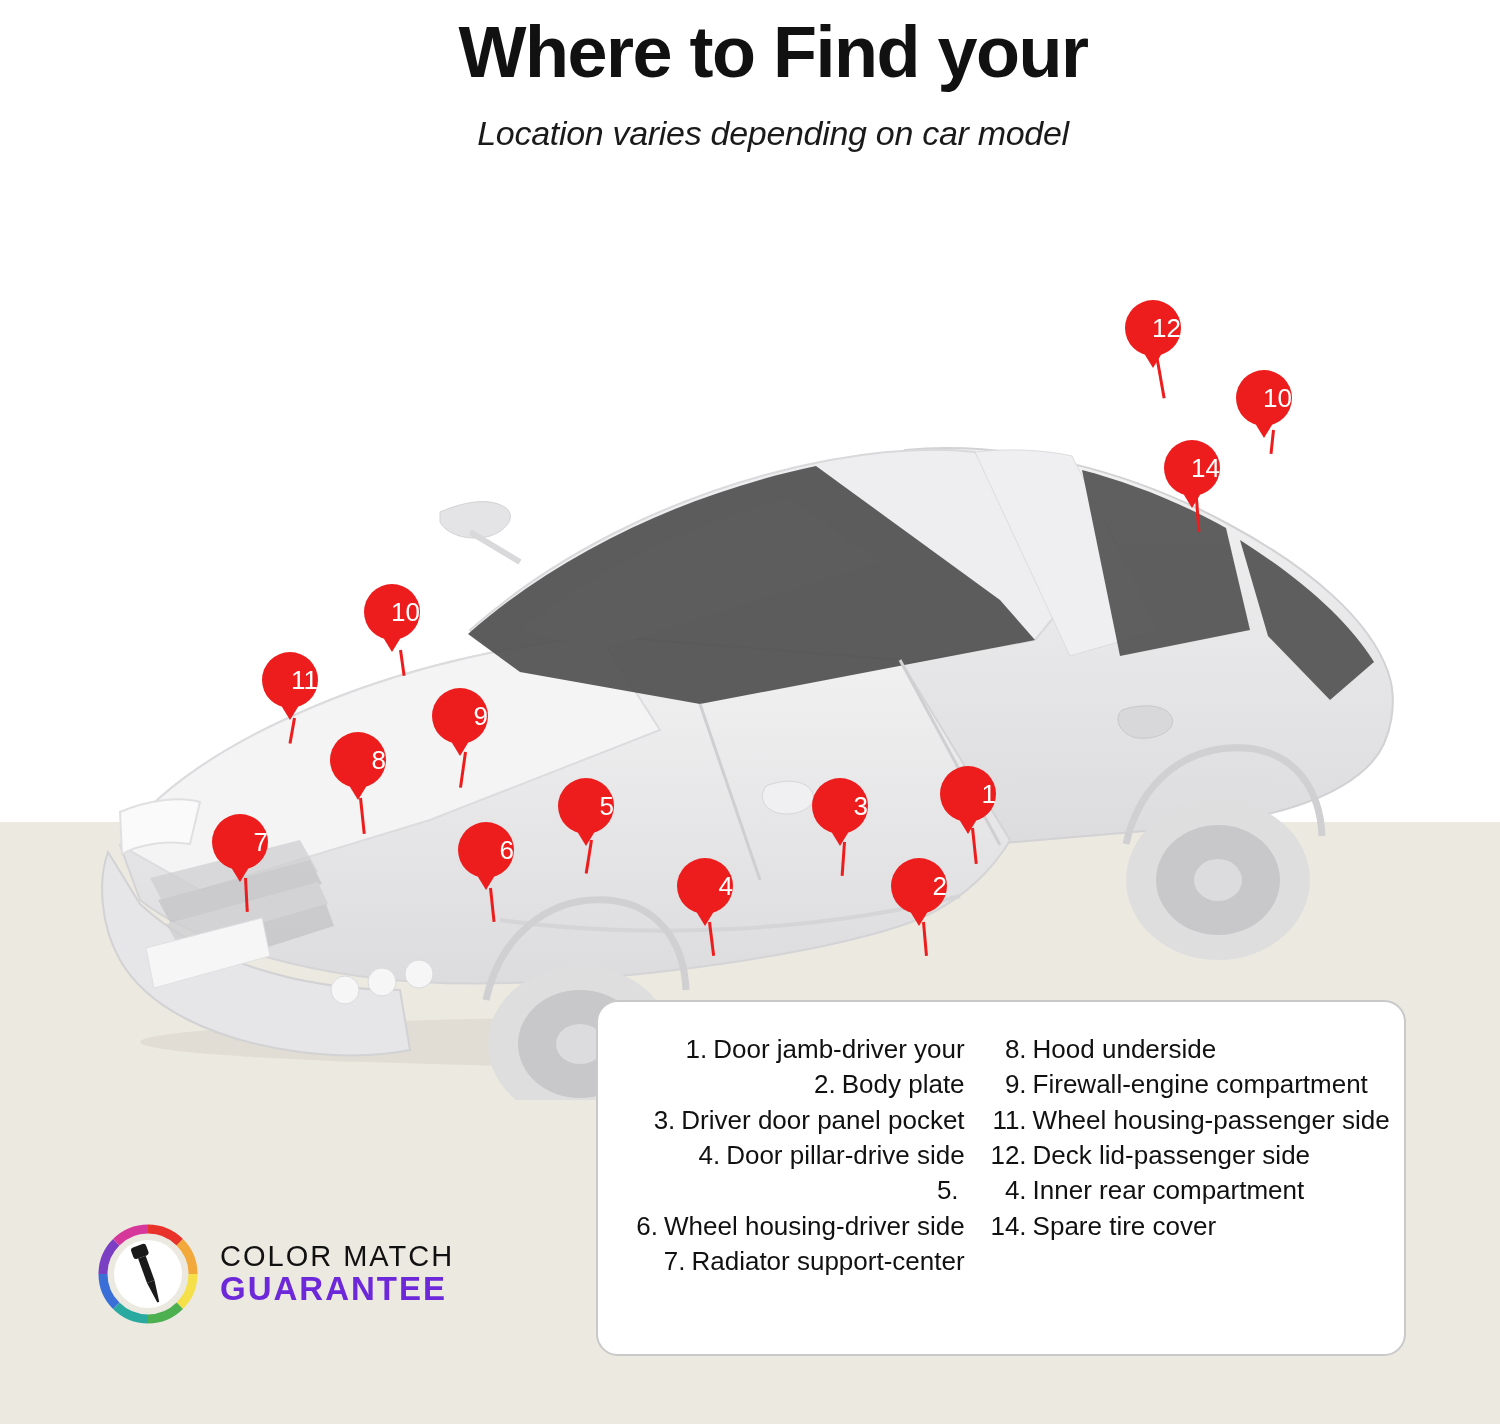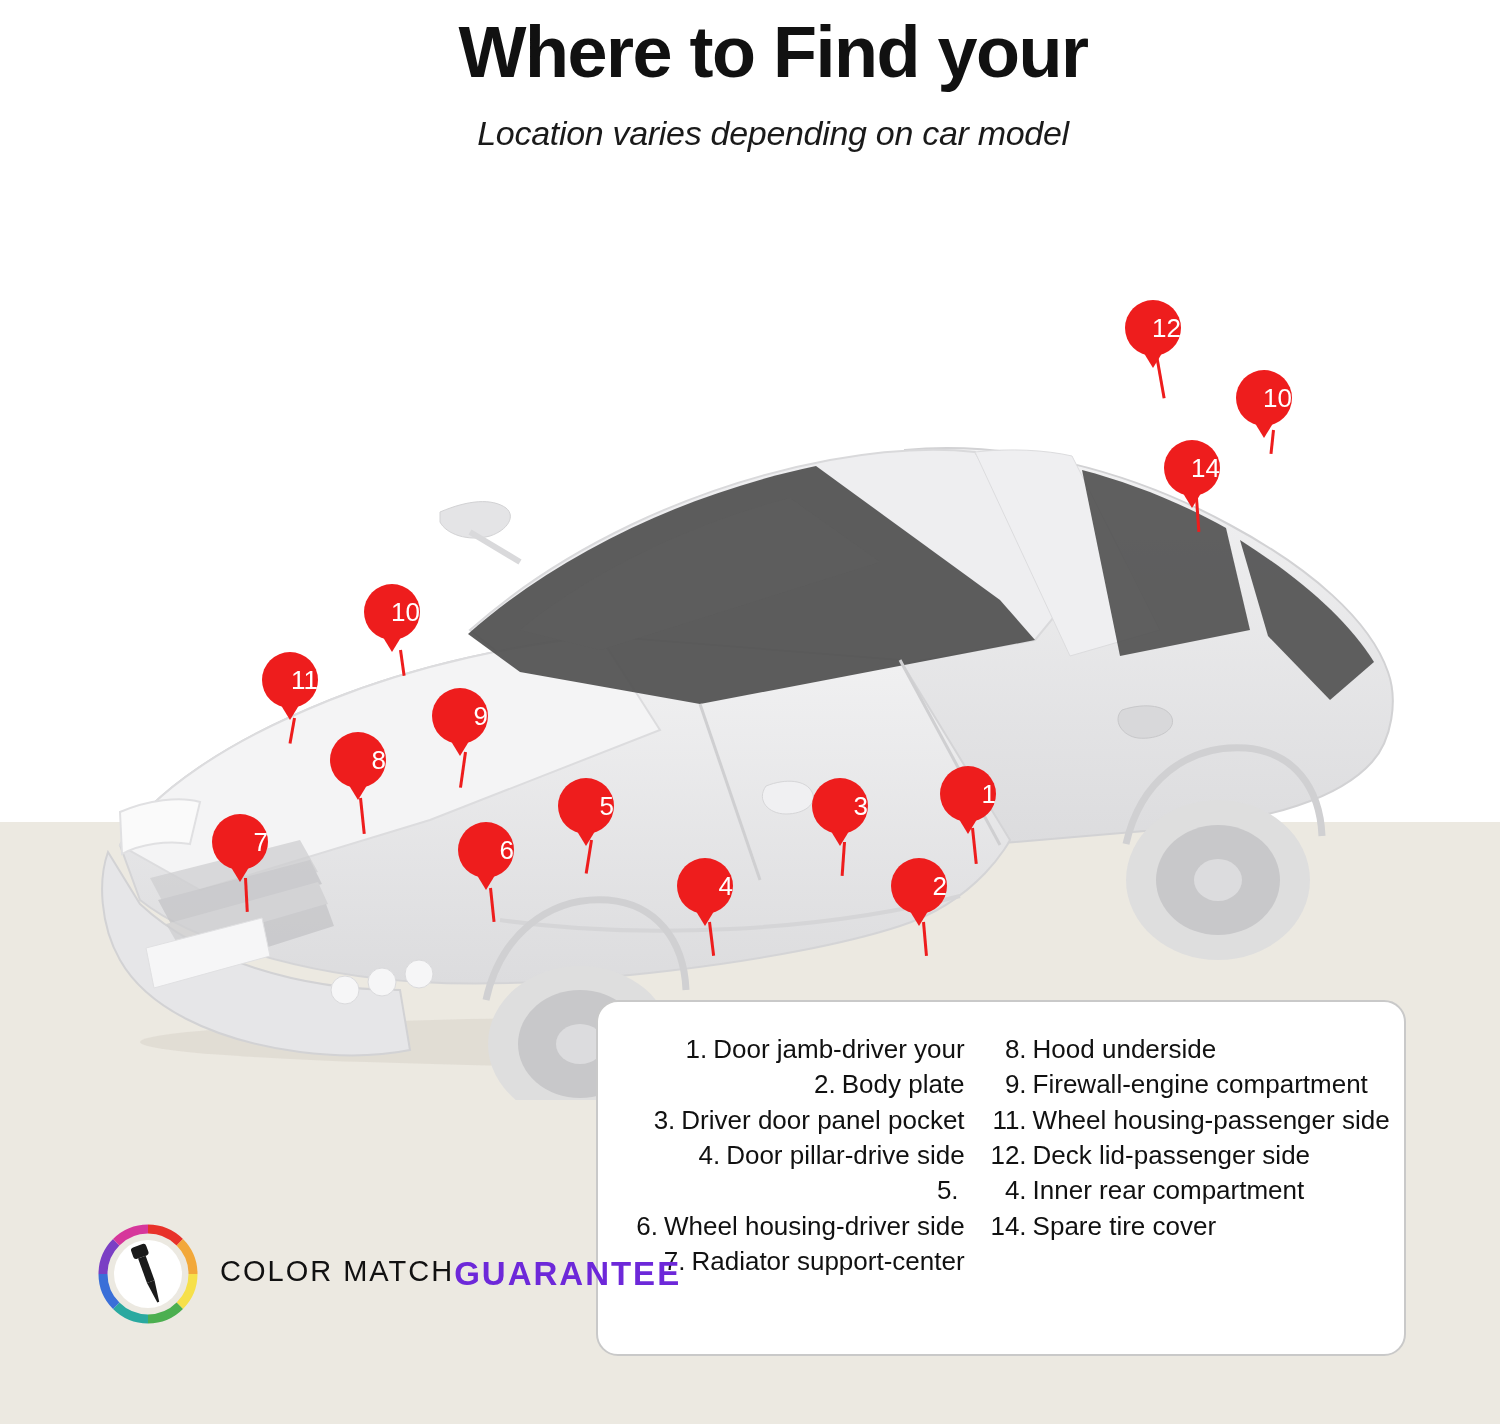--- a/index.html
+++ b/index.html
@@ -141,21 +141,21 @@
   .brand {
     position: absolute;
     left: 96px;
     top: 1222px;
     display: flex;
     align-items: center;
     gap: 20px;
   }
   .brand-text {
     display: flex;
-    flex-direction: row;
+    flex-direction: column;
     line-height: 1.02;
   }
   .brand-line1 {
     font-size: 29px;
     letter-spacing: 2px;
     color: #111111;
     font-weight: 400;
   }
   .brand-line2 {
     font-size: 33px;

